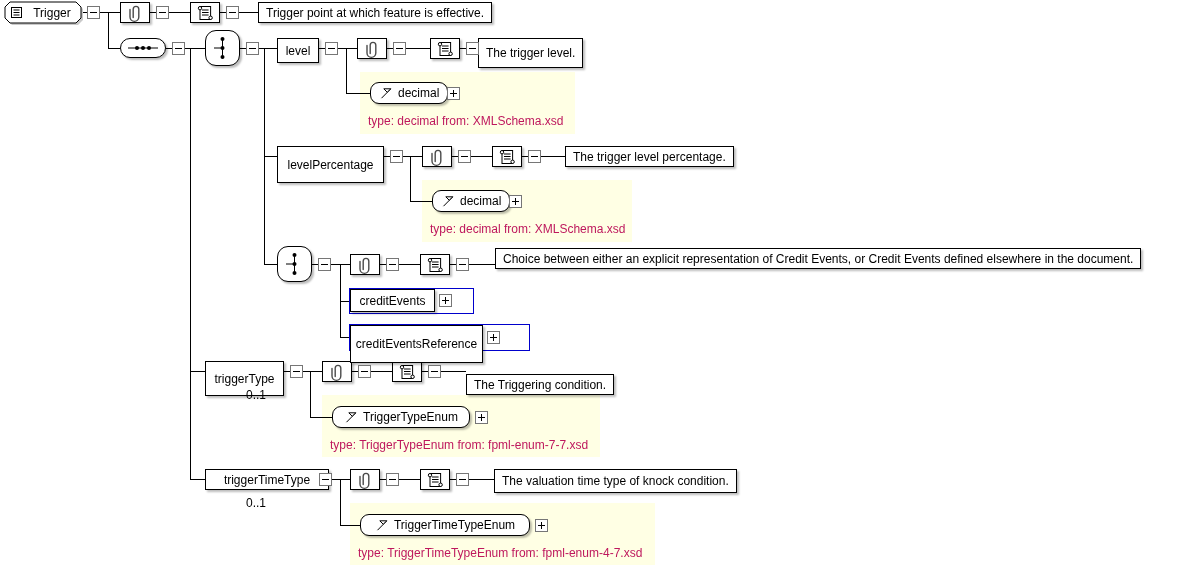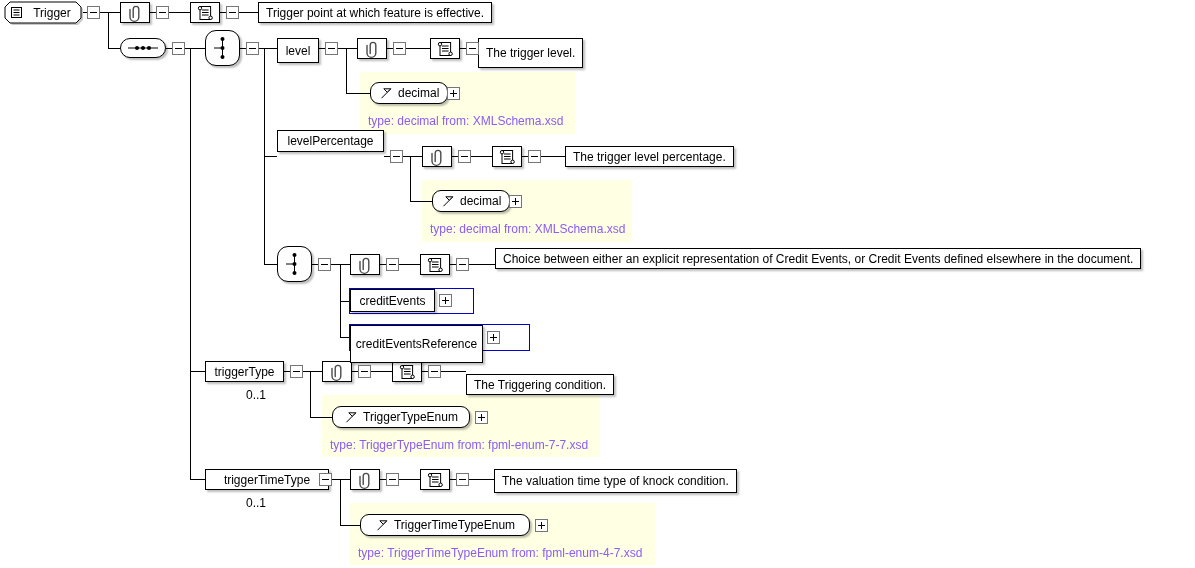--- a/index.html
+++ b/index.html
@@ -12,21 +12,21 @@
   .iconbox{width:30px;height:21px}
   .seqbox{width:46px;height:20px;border-radius:10px}
   .choicebox{width:35px;height:36px;border-radius:11px}
   .exp{position:absolute;width:13px;height:13px;background:#fff;border:1px solid #767676;z-index:3;cursor:pointer}
   .exp::before{content:"";position:absolute;left:2px;right:2px;top:5px;height:1px;background:#000}
   .exp.plus::after{content:"";position:absolute;top:2px;bottom:2px;left:5px;width:1px;background:#000}
   .typebox{position:absolute;background:#ffffe4;z-index:0}
   .pennant{position:absolute;height:22px;background:#fff;border:1px solid #000;border-radius:9px;
        box-shadow:2px 2px 2px rgba(0,0,0,.26);display:flex;align-items:center;justify-content:center;
        gap:5px;padding:0 8px;white-space:nowrap;z-index:2}
-  .caption{position:absolute;color:#8b5cf6;white-space:nowrap;z-index:2}
+  .caption{position:absolute;color:#be185d;white-space:nowrap;z-index:2}
   .occurs{position:absolute;z-index:2}
   .frame{position:absolute;border:1px solid #0000cc;background:#fff;z-index:2}
   .refbox{position:absolute;background:#fff;border:1px solid #000;
        box-shadow:2px 2px 2px rgba(0,0,0,.26);display:flex;align-items:center;
        justify-content:center;white-space:nowrap;z-index:3}
   #wires{position:absolute;left:0;top:0;z-index:1;pointer-events:none}
   #trigger-node{position:absolute;left:3px;top:0;z-index:2}
   svg text{font-family:"Liberation Sans",sans-serif}
 </style>
 </head>
@@ -144,21 +144,21 @@
 <div class="box annot" style="left:478px;top:38px;height:30px">The trigger level.</div>
 <div class="pennant" style="left:370px;top:82px;min-width:72px">
   <svg width="14" height="14">
       <use href="#ic-pennant"></use>
     </svg>
   <span>decimal</span>
 </div>
 <div class="exp plus" style="left:447px;top:87px"></div>
 <div class="caption" style="left:368px;top:114px">type: decimal from: XMLSchema.xsd</div>
 
-<div class="box" style="left:277px;top:130px;width:107px;height:22px">levelPercentage</div>
+<div class="box" style="left:277px;top:146px;width:107px;height:37px">levelPercentage</div>
 <div class="exp" style="left:390px;top:150px"></div>
 <div class="box iconbox" style="left:422px;top:146px">
   <svg width="28" height="20">
       <use href="#ic-clip"></use>
     </svg>
 </div>
 <div class="exp" style="left:458px;top:150px"></div>
 <div class="box iconbox" style="left:492px;top:146px">
   <svg width="28" height="20">
       <use href="#ic-scroll"></use>
@@ -196,21 +196,21 @@
 <div class="box annot" style="left:495px;top:248px;height:21px">Choice between either an explicit representation of Credit Events, or Credit Events defined elsewhere in the document.</div>
 
 <div class="frame" style="left:349px;top:288px;width:125px;height:26px"></div>
 <div class="refbox" style="left:350px;top:289px;width:85px;height:23px">creditEvents</div>
 <div class="exp plus" style="left:439px;top:294px"></div>
 
 <div class="frame" style="left:349px;top:324px;width:181px;height:27px"></div>
 <div class="refbox" style="left:350px;top:325px;width:133px;height:38px">creditEventsReference</div>
 <div class="exp plus" style="left:487px;top:331px"></div>
 
-<div class="box" style="left:205px;top:361px;width:79px;height:21px">triggerType</div>
+<div class="box" style="left:205px;top:361px;width:79px;height:35px">triggerType</div>
 <div class="occurs" style="left:246px;top:388px">0..1</div>
 <div class="exp" style="left:290px;top:365px"></div>
 <div class="box iconbox" style="left:322px;top:361px">
   <svg width="28" height="20">
       <use href="#ic-clip"></use>
     </svg>
 </div>
 <div class="exp" style="left:358px;top:365px"></div>
 <div class="box iconbox" style="left:392px;top:361px">
   <svg width="28" height="20">

